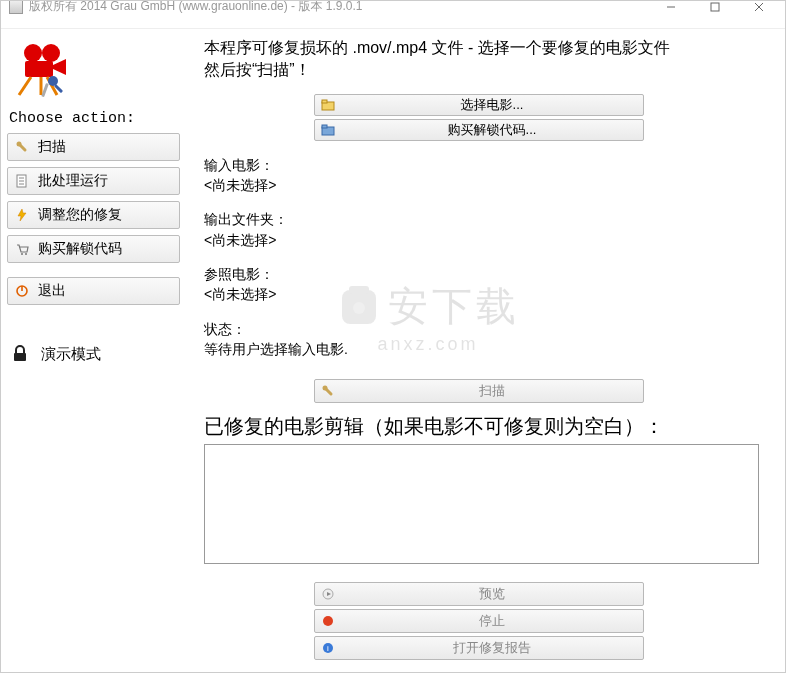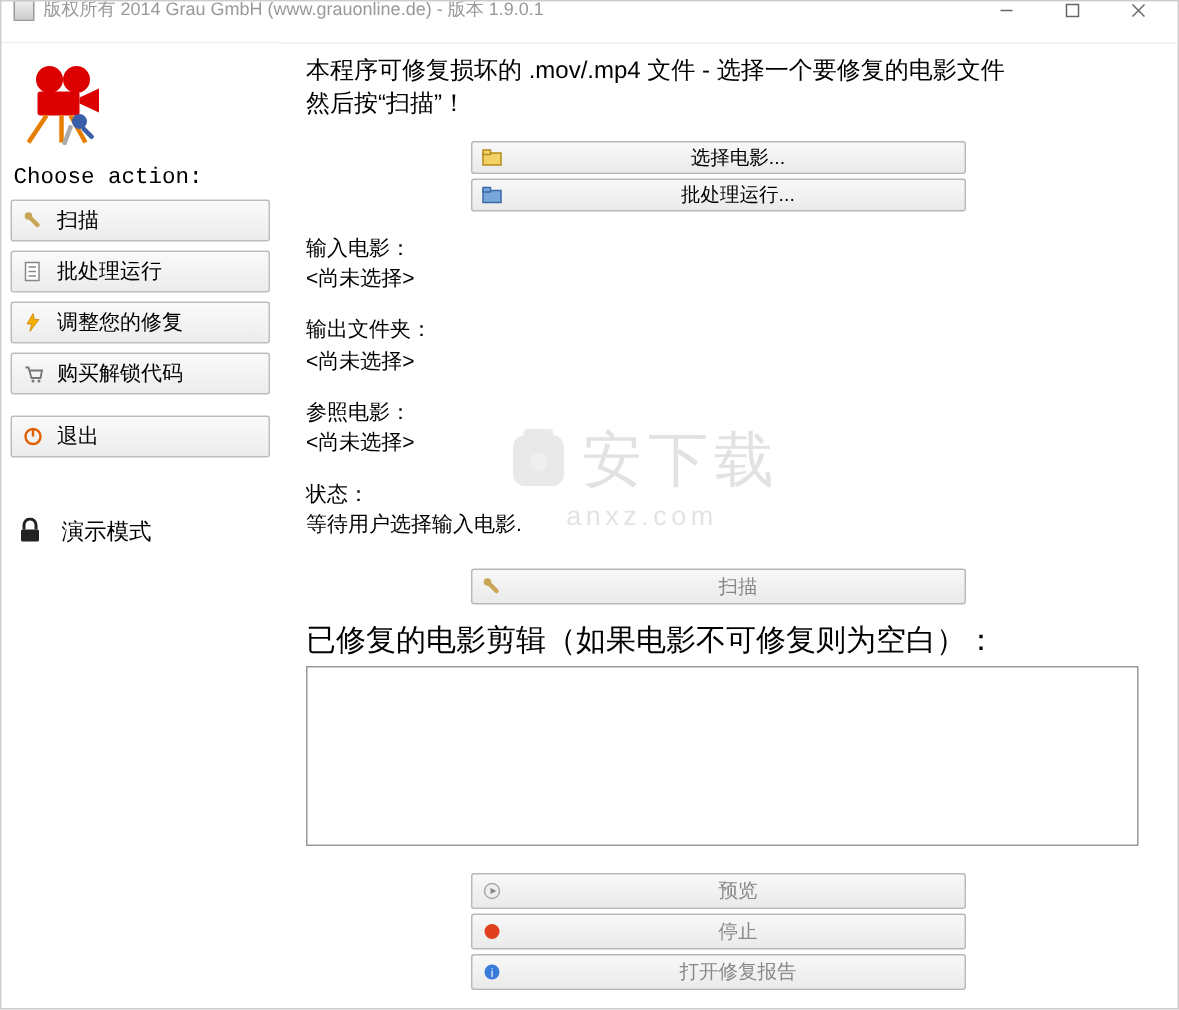--- a/index.html
+++ b/index.html
@@ -159,21 +159,21 @@
       </div>
     </div>
     <div class="pickrow">
       <div class="pickbtn">
         <span class="ic">
             <svg width="14" height="12">
               <rect x="1" y="3" width="12" height="8" fill="#7aa7d9" stroke="#3a6aa8"></rect>
               <rect x="1" y="1" width="5" height="3" fill="#7aa7d9" stroke="#3a6aa8"></rect>
             </svg>
           </span>
-        <span class="lab">批处理运行...</span>
+        <span class="lab">购买解锁代码...</span>
       </div>
     </div>
 
     <div class="kv">
       <div class="k">输入电影：</div>
       <div class="v">&lt;尚未选择&gt;</div>
     </div>
     <div class="kv">
       <div class="k">输出文件夹：</div>
       <div class="v">&lt;尚未选择&gt;</div>

